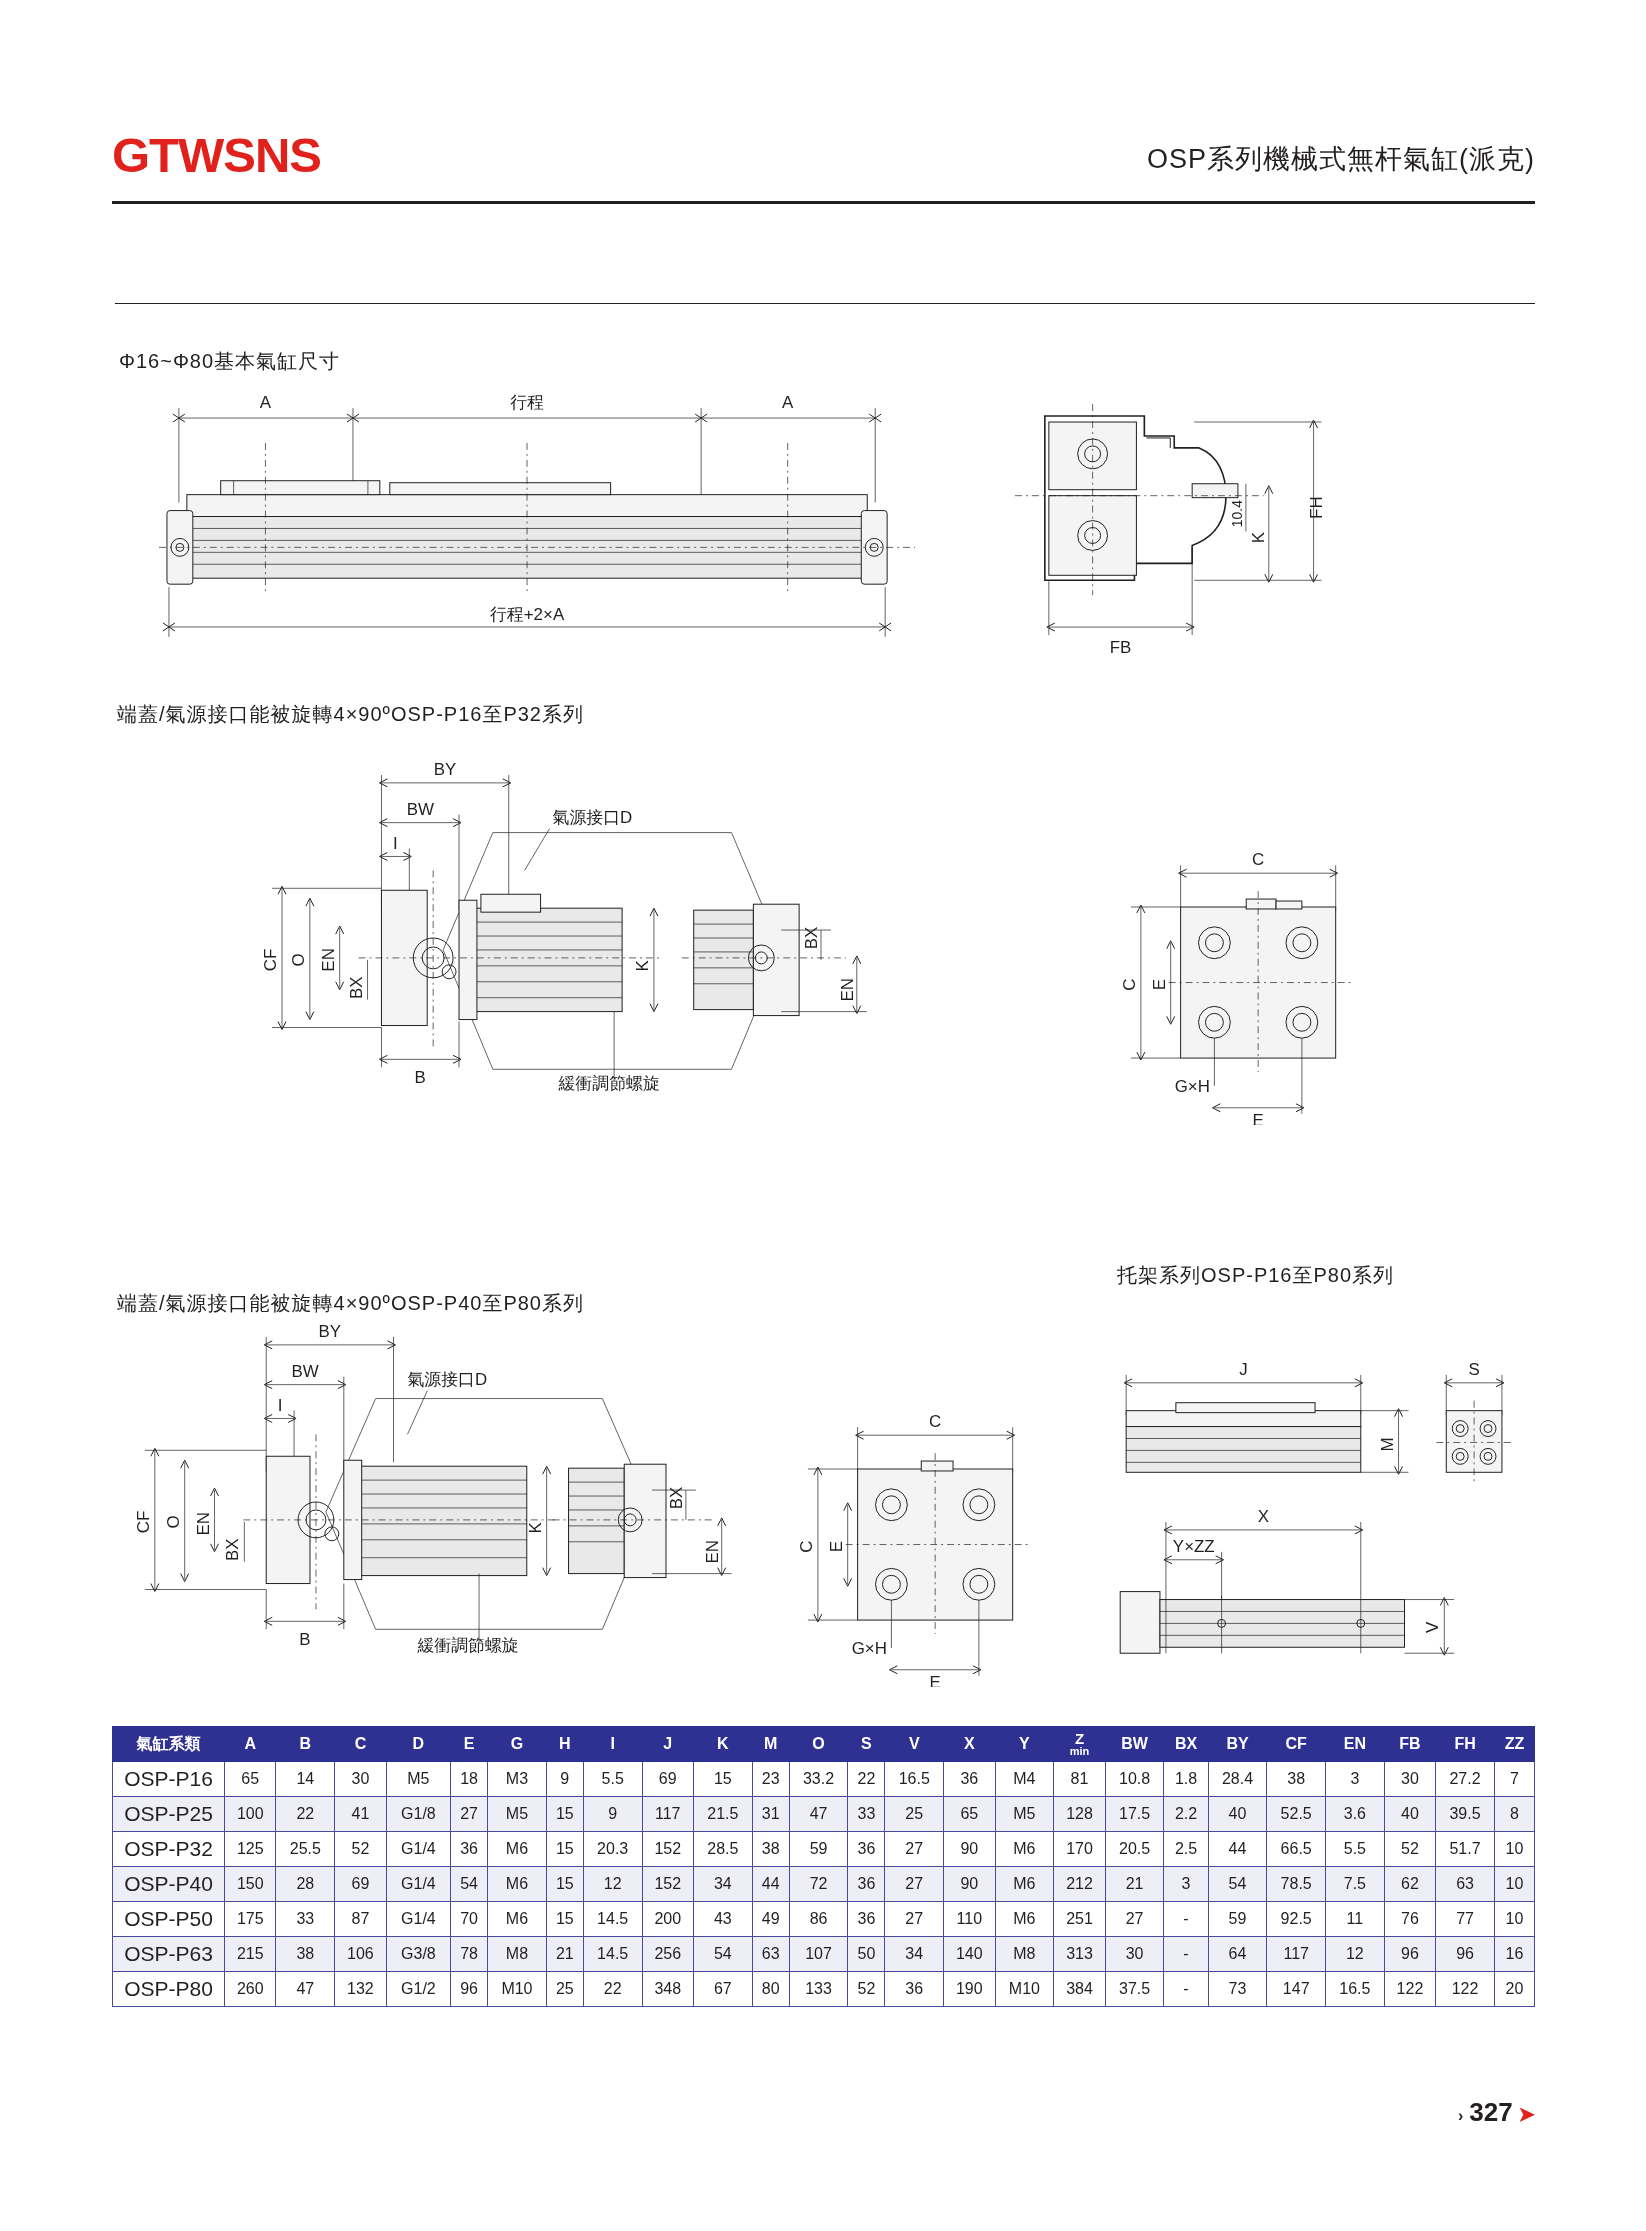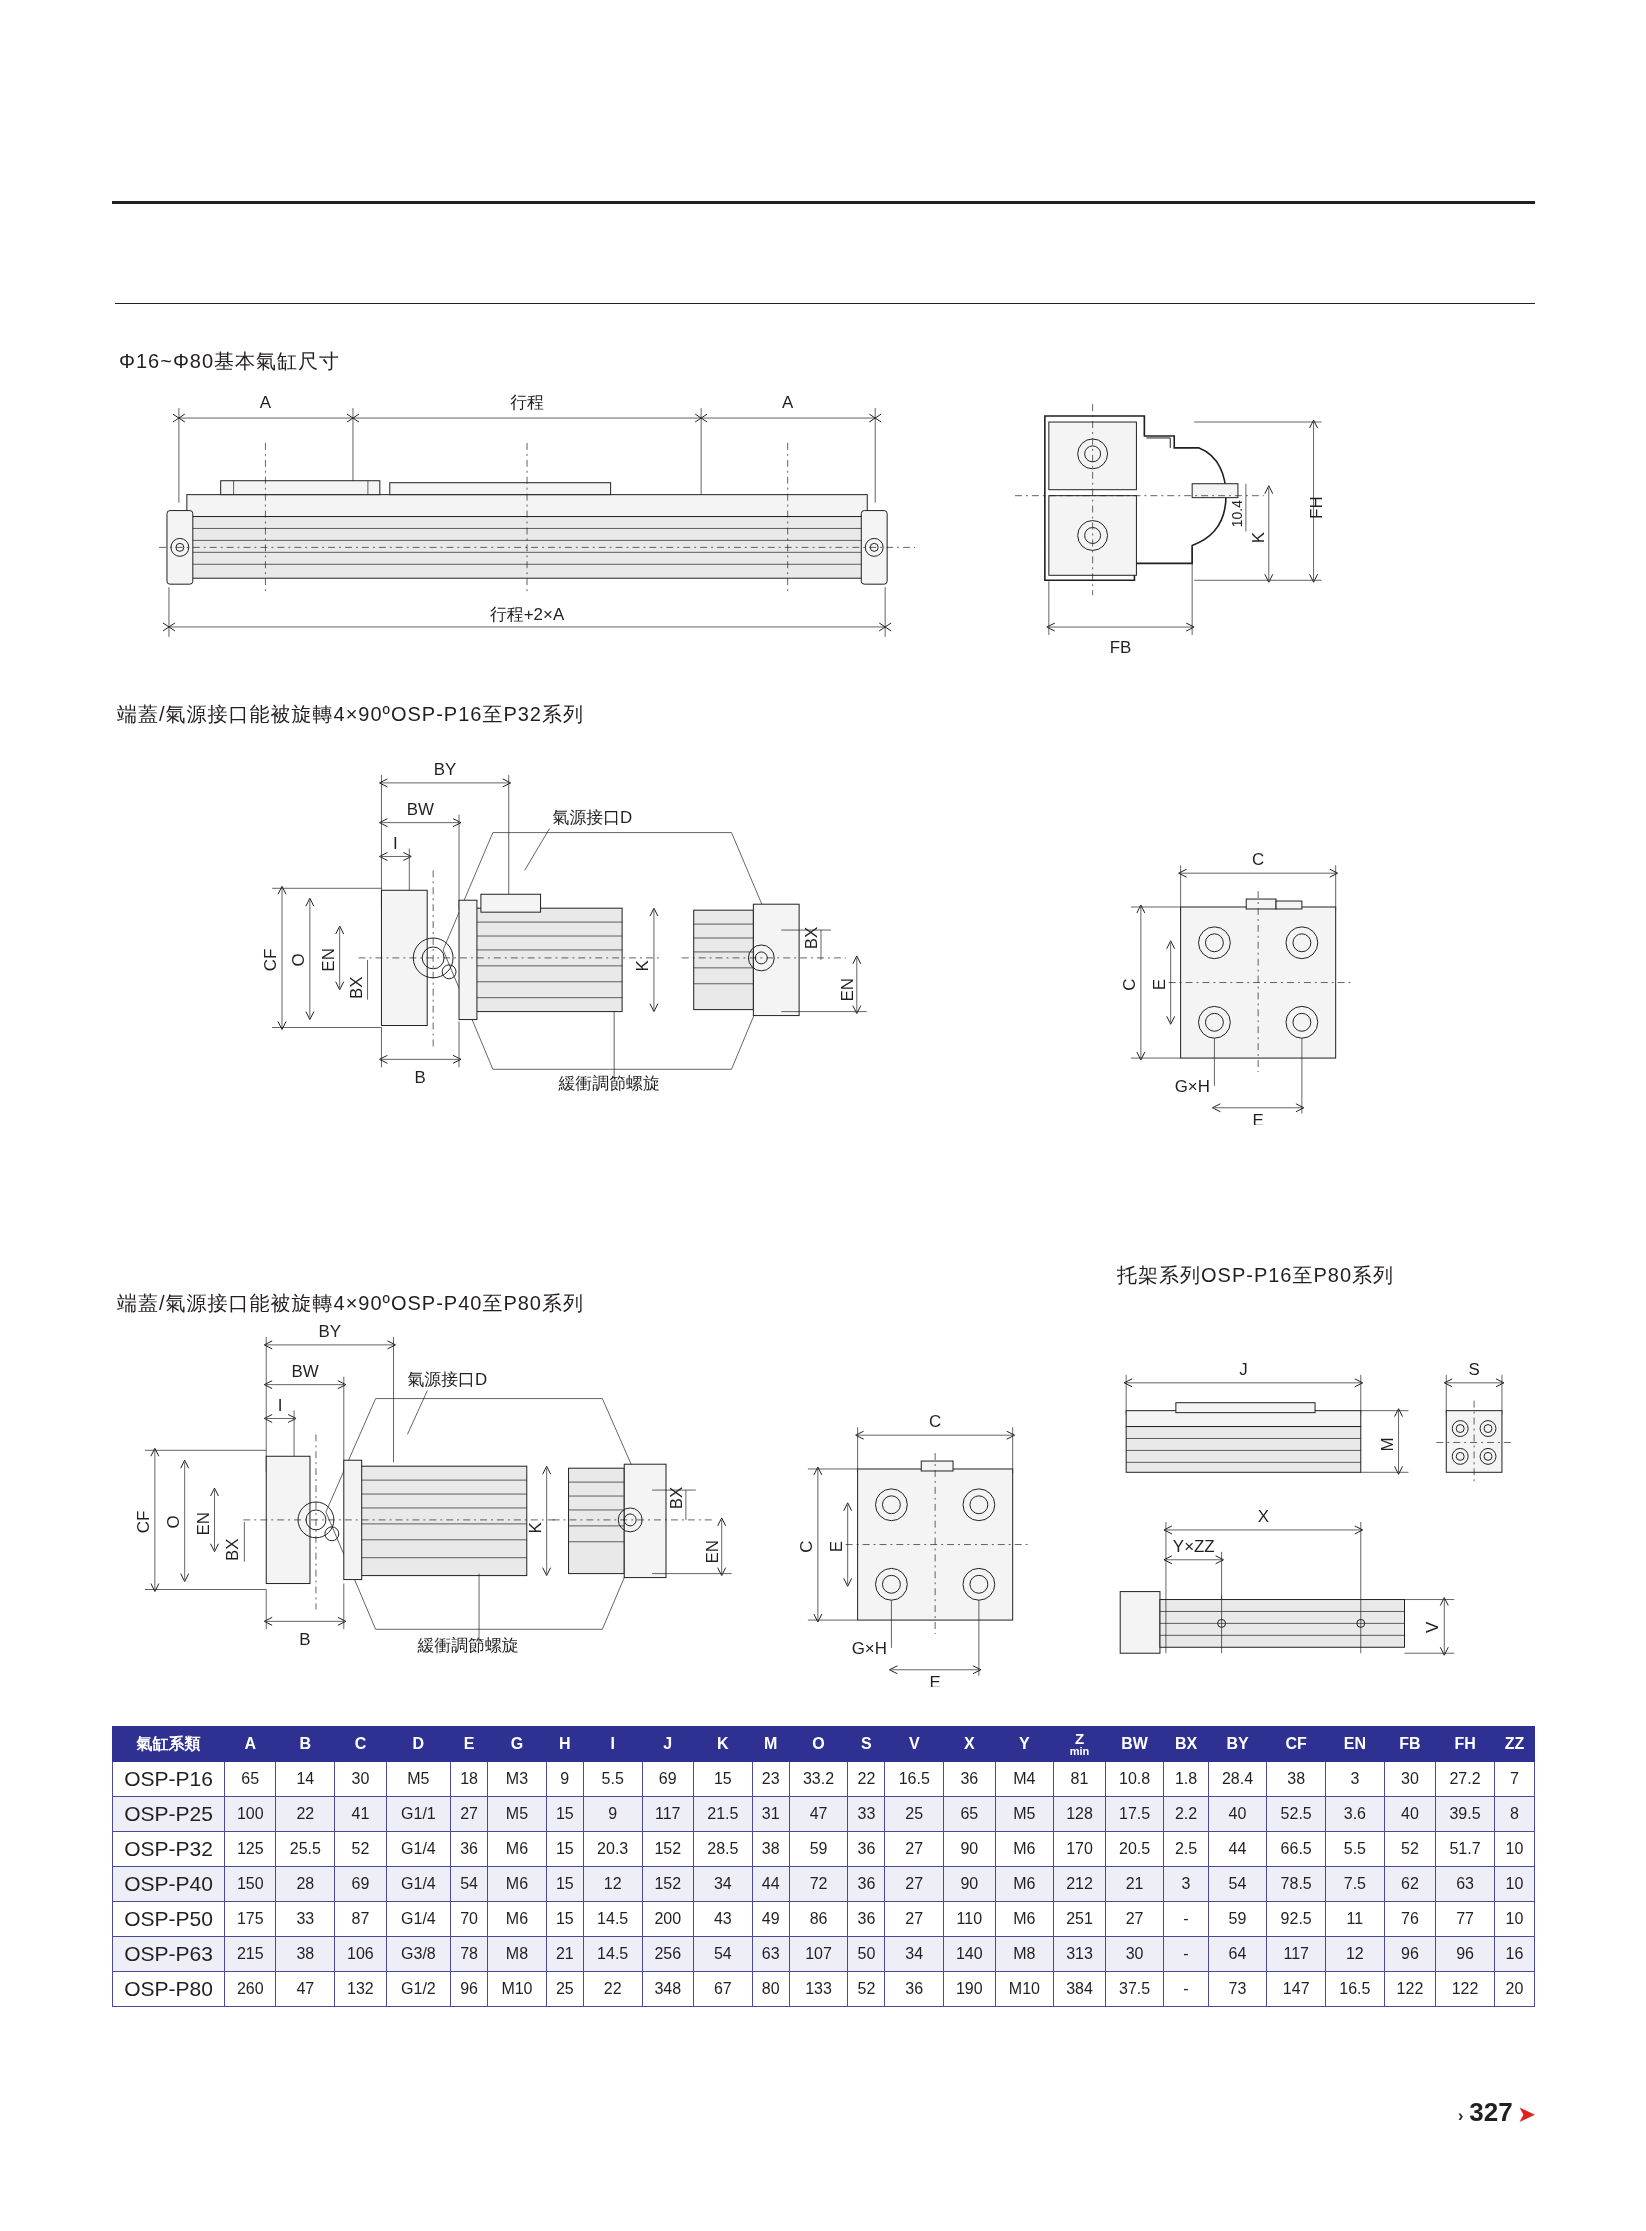--- a/index.html
+++ b/index.html
@@ -103,20 +103,24 @@
     font-size:26px;color:#231f20;font-weight:bold;
   }
   .footer .arw{color:#e1221c;font-size:20px;}
   .footer .arwl{color:#231f20;font-size:16px;margin-right:6px;}
 </style>
 </head>
 <body>
 
 <div class="page">
 
+  <div class="header">
+    <div class="brand">GTWSNS</div>
+    <div class="header-title">OSP系列機械式無杆氣缸(派克)</div>
+  </div>
   <div class="header-rule"></div>
 
   <div class="sect-rule"></div>
 
   <div class="sub1">Φ16~Φ80基本氣缸尺寸</div>
   <div class="sub2">端蓋/氣源接口能被旋轉4×90ºOSP-P16至P32系列</div>
   <div class="sub3">端蓋/氣源接口能被旋轉4×90ºOSP-P40至P80系列</div>
   <div class="sub4">托架系列OSP-P16至P80系列</div>
 
   <div class="draw" style="left:159px;top:383px;">
@@ -632,21 +636,21 @@
           <td>3</td>
           <td>30</td>
           <td>27.2</td>
           <td>7</td>
         </tr>
         <tr>
           <td class="first">OSP-P25</td>
           <td>100</td>
           <td>22</td>
           <td>41</td>
-          <td>G1/1</td>
+          <td>G1/8</td>
           <td>27</td>
           <td>M5</td>
           <td>15</td>
           <td>9</td>
           <td>117</td>
           <td>21.5</td>
           <td>31</td>
           <td>47</td>
           <td>33</td>
           <td>25</td>

